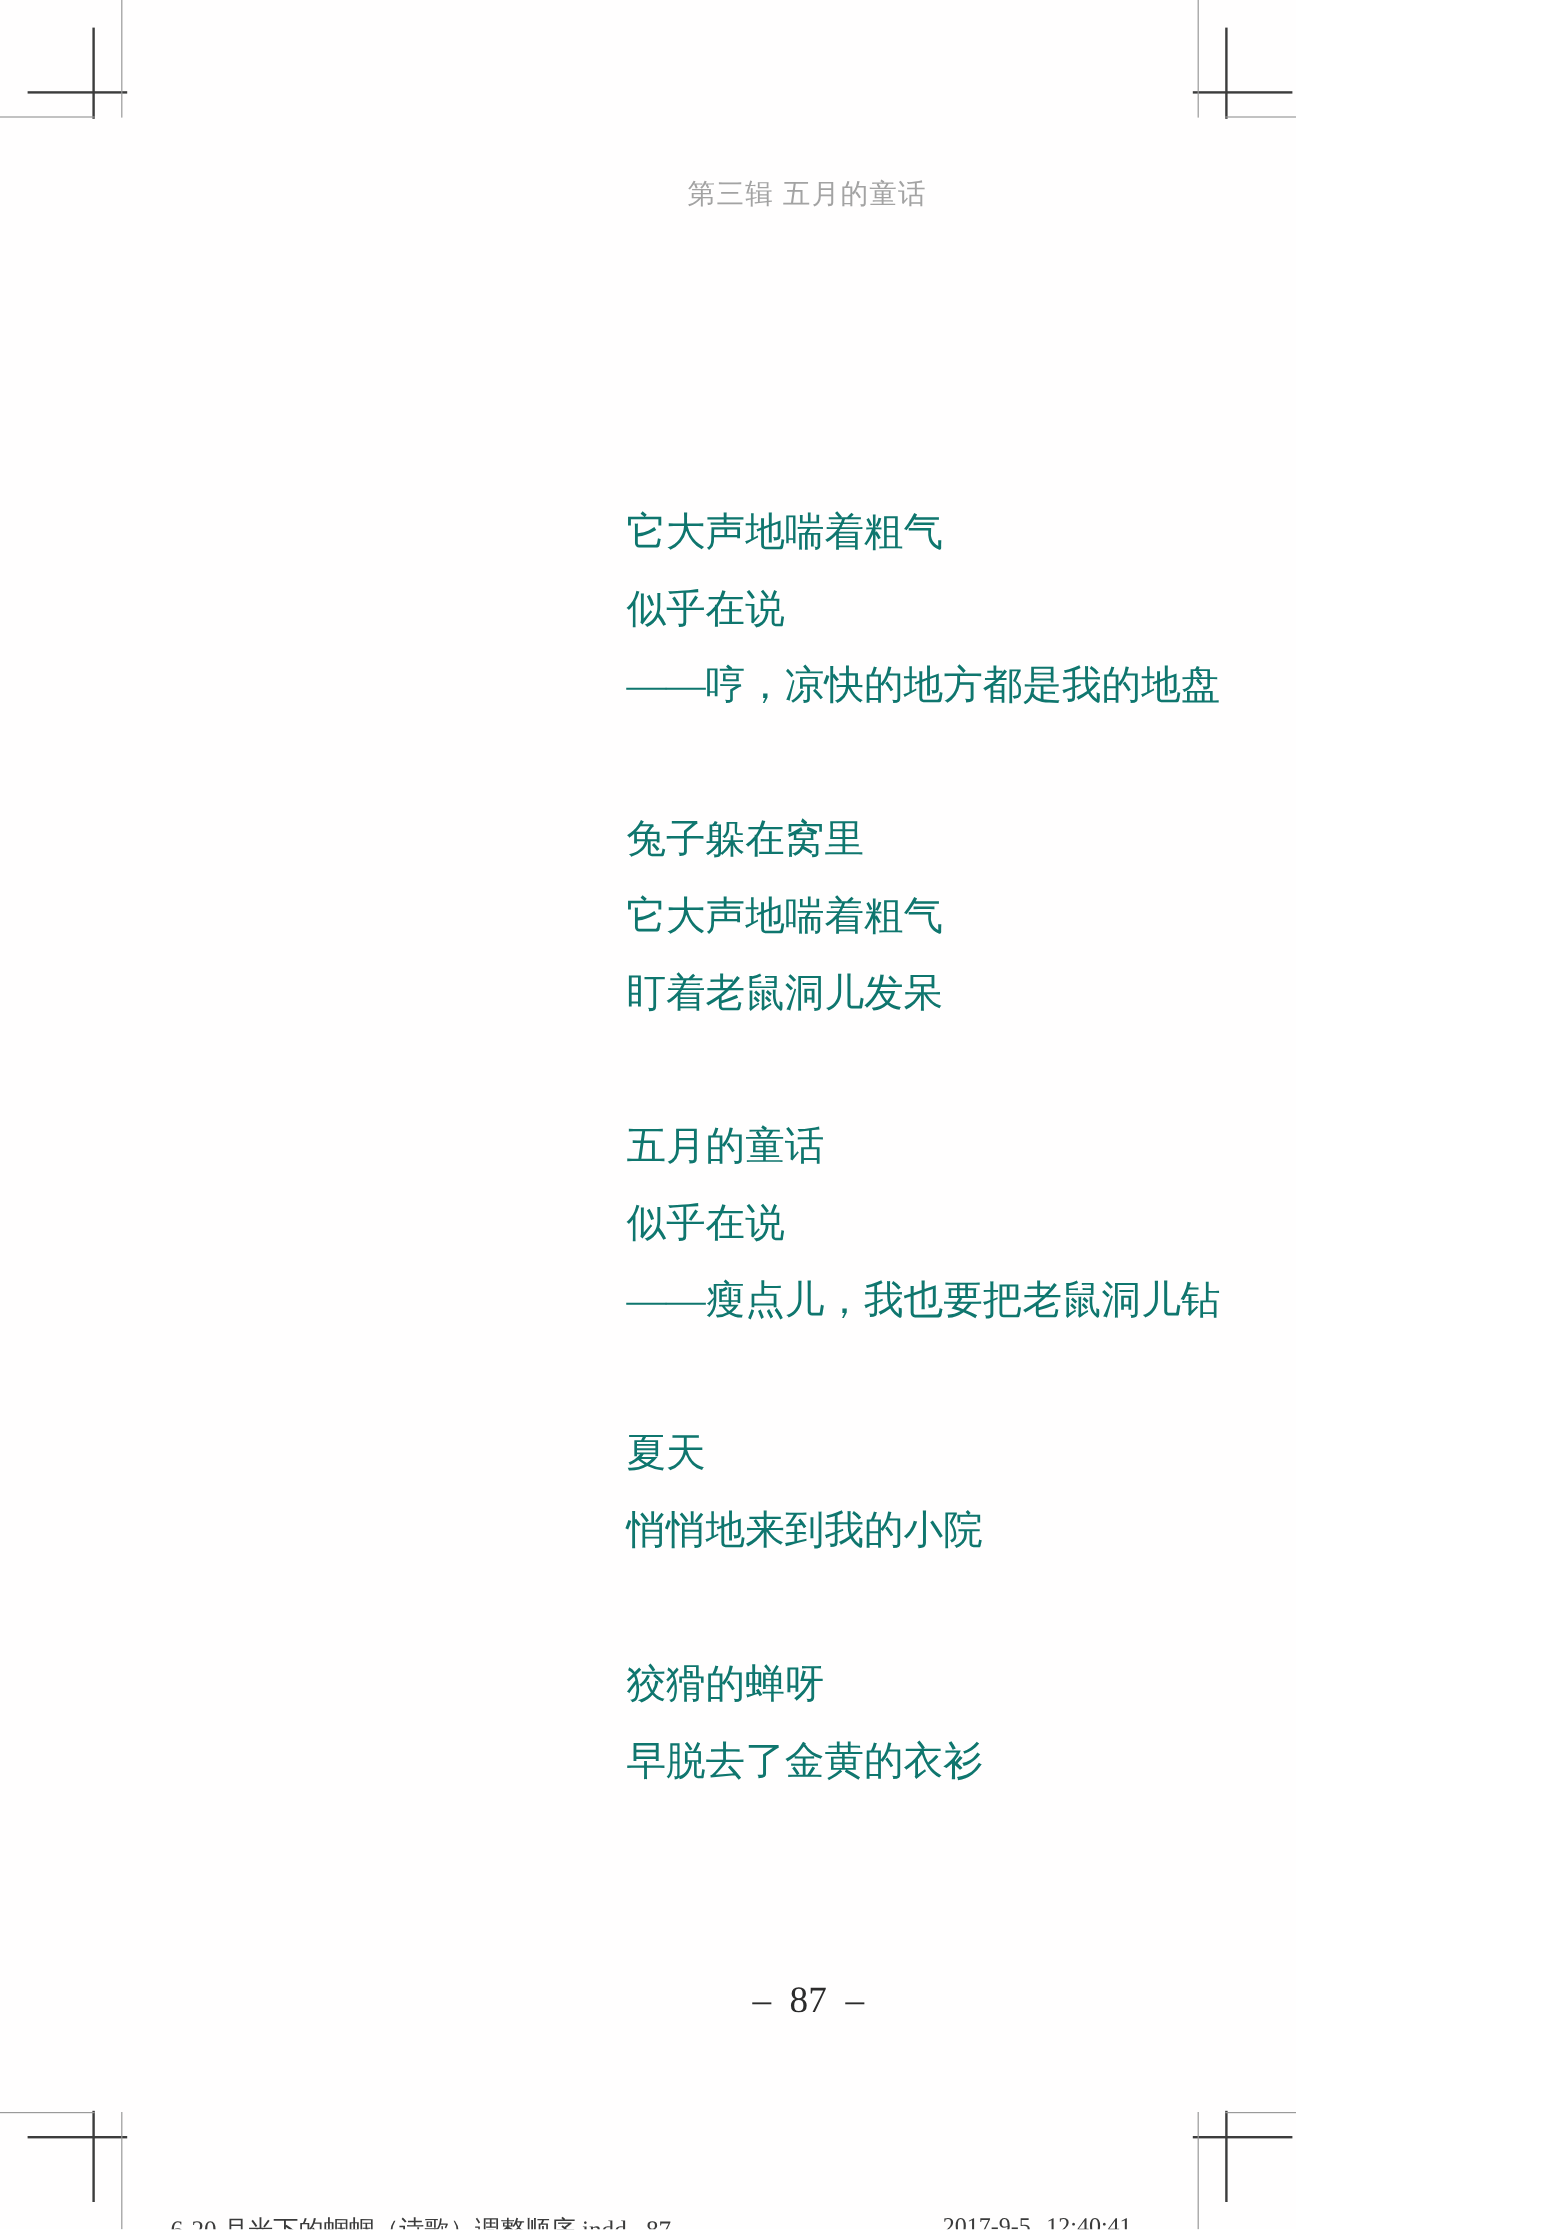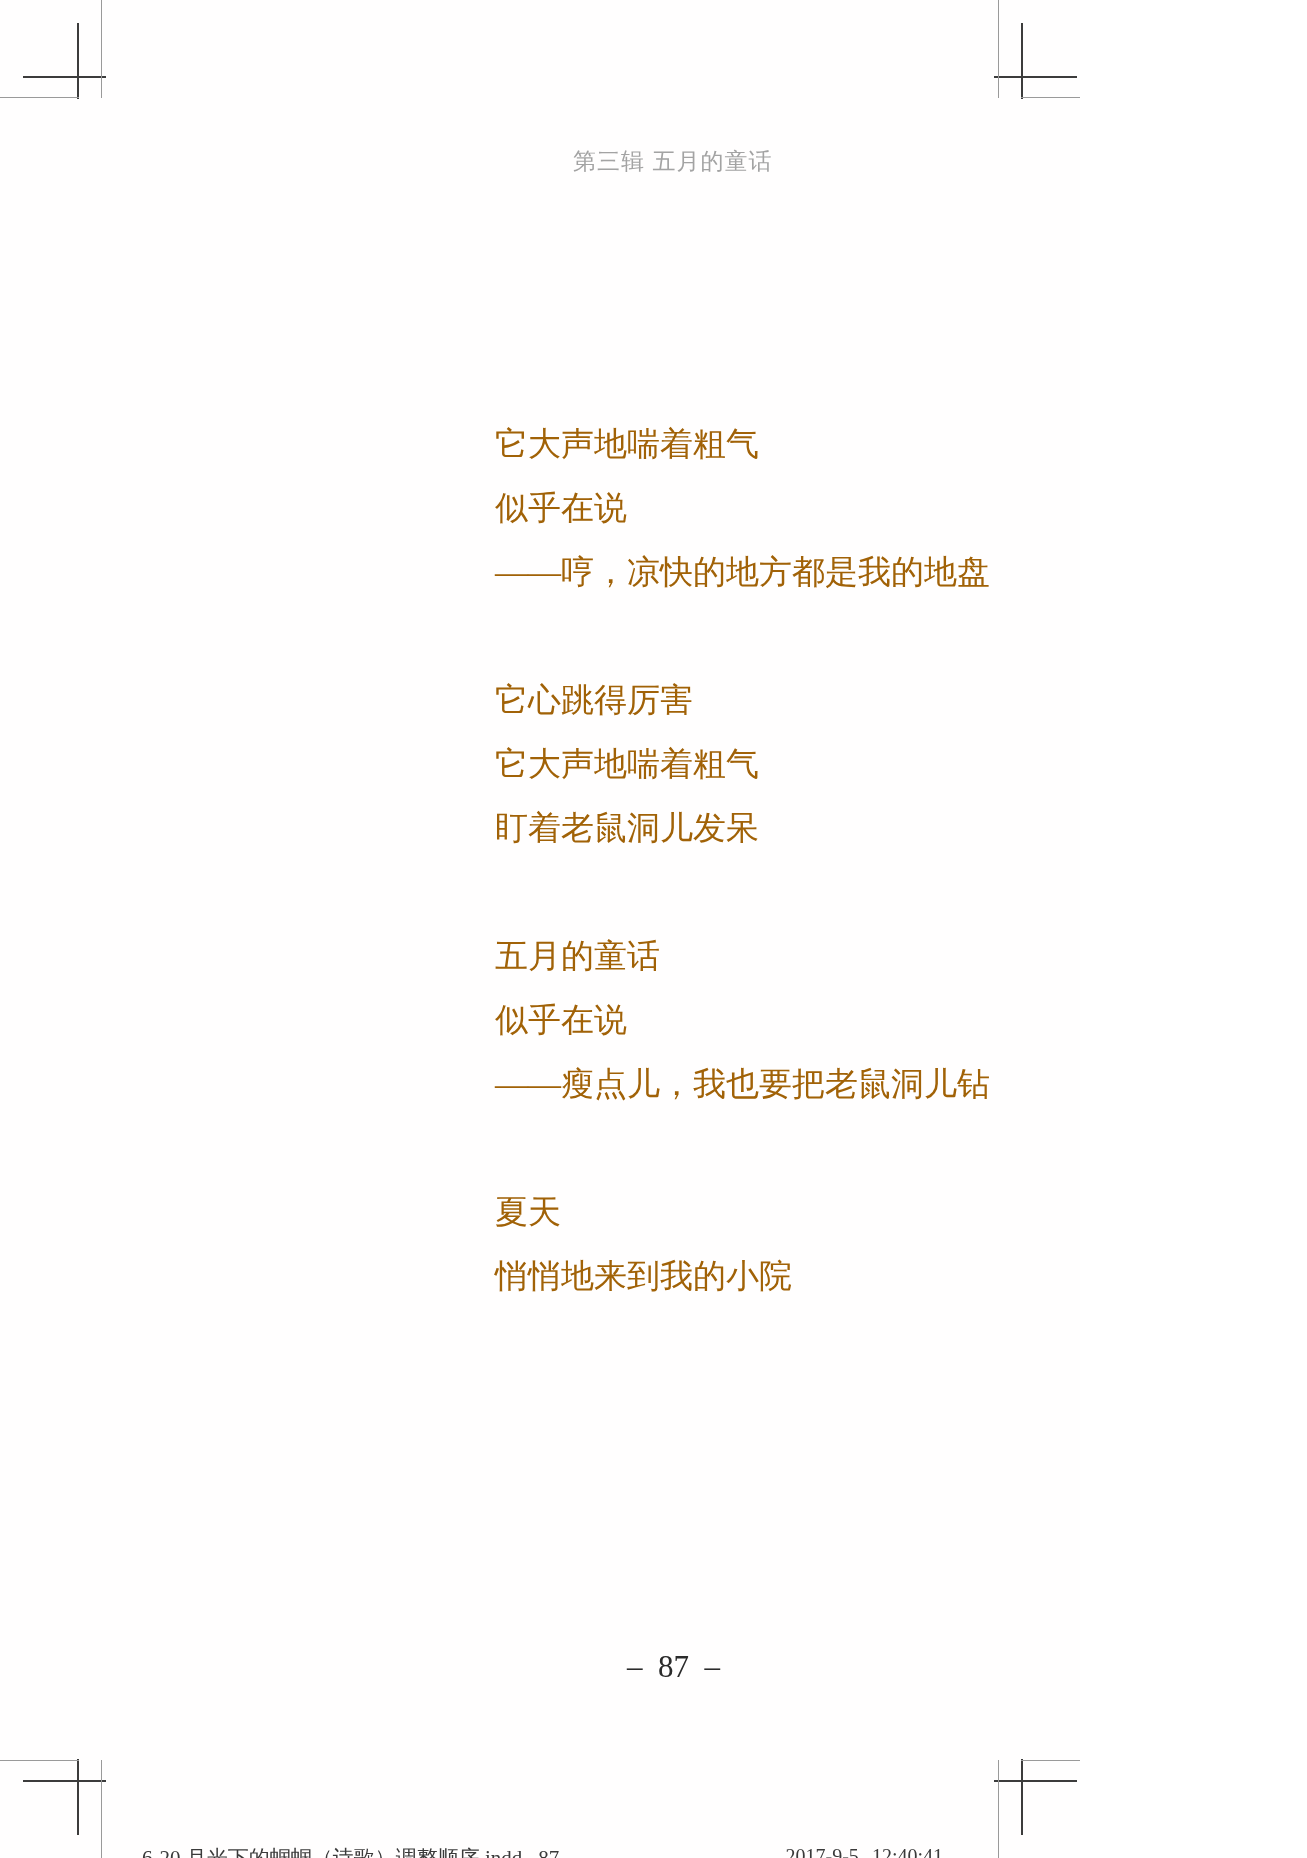--- a/index.html
+++ b/index.html
@@ -21,23 +21,23 @@
     font-weight: 300;
     font-size: 23px;
     letter-spacing: 1px;
     color: #a3a3a3;
     white-space: pre;
   }
 
   
   .poem {
     position: absolute;
-    left: 495px;
+    left: 522px;
     top: 412px;
-    color: #a16207;
+    color: #0f766e;
     font-size: 33px;
     line-height: 64px;
   }
   .stanza { margin-bottom: 64px; }
   .poem-line { white-space: pre; }
 
   
   .page-number {
     position: absolute;
     left: 627px;
@@ -128,32 +128,36 @@
 
   <div class="running-header">第三辑 五月的童话</div>
 
   <div class="poem">
       <div class="stanza">
         <div class="poem-line">它大声地喘着粗气</div>
         <div class="poem-line">似乎在说</div>
         <div class="poem-line">——哼，凉快的地方都是我的地盘</div>
       </div>
       <div class="stanza">
-        <div class="poem-line">它心跳得厉害</div>
+        <div class="poem-line">兔子躲在窝里</div>
         <div class="poem-line">它大声地喘着粗气</div>
         <div class="poem-line">盯着老鼠洞儿发呆</div>
       </div>
       <div class="stanza">
         <div class="poem-line">五月的童话</div>
         <div class="poem-line">似乎在说</div>
         <div class="poem-line">——瘦点儿，我也要把老鼠洞儿钻</div>
       </div>
       <div class="stanza">
         <div class="poem-line">夏天</div>
         <div class="poem-line">悄悄地来到我的小院</div>
+      </div>
+      <div class="stanza">
+        <div class="poem-line">狡猾的蝉呀</div>
+        <div class="poem-line">早脱去了金黄的衣衫</div>
       </div>
     </div>
 
   <div class="page-number">–  87  –</div>
 
   <div class="footer-left">
     <span>6-20 月光下的蝈蝈（诗歌）调整顺序.indd</span><span class="footer-page-ref">87</span>
   </div>
 
   <div class="footer-right">

